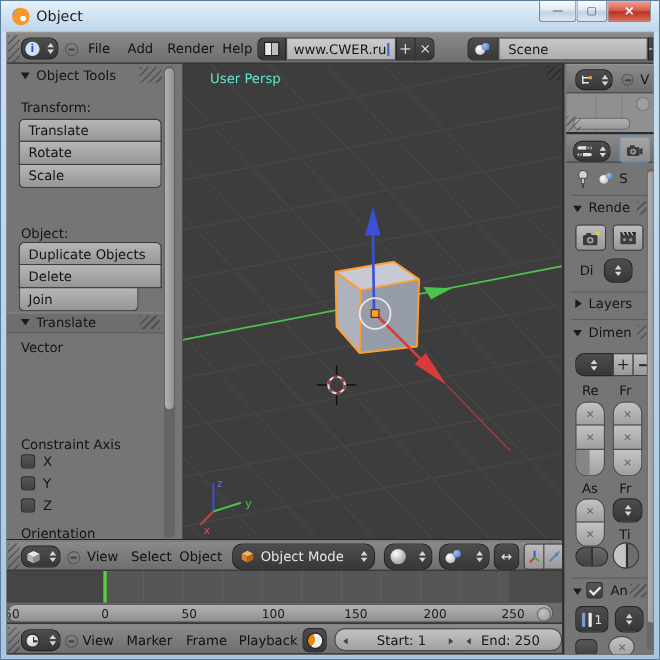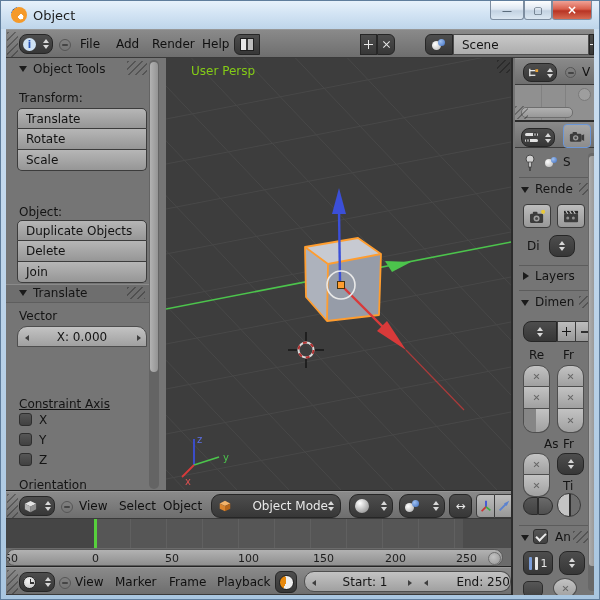--- a/index.html
+++ b/index.html
@@ -20,21 +20,21 @@
   .menuitem{color:#101010;font-size:12px;cursor:default;}
   .dw{background:linear-gradient(#4d4d4d,#373737);border:1px solid #262626;border-radius:8px;color:#e8e8e8;
       display:flex;align-items:center;box-sizing:border-box;}
   .lb{background:linear-gradient(#bdbdbd,#989898);border:1px solid #3c3c3c;border-radius:4px;color:#121212;
       display:flex;align-items:center;box-sizing:border-box;}
   .cap{background:linear-gradient(#c3c3c3,#a0a0a0);border:1px solid #4e4e4e;color:#151515;
        display:flex;align-items:center;justify-content:center;box-sizing:border-box;}
   .tsbtn{background:linear-gradient(#b6b6b6,#969696);border:1px solid #3c3c3c;color:#121212;
          display:flex;align-items:center;padding-left:8px;box-sizing:border-box;}
   .lbl{color:#141414;font-size:12px;}
-  .wlbl{color:#84cc16;font-size:12px;}
+  .wlbl{color:#5eead4;font-size:12px;}
   .spin{display:flex;flex-direction:column;align-items:center;gap:2px;}
   .tup{width:0;height:0;border-left:3px solid transparent;border-right:3px solid transparent;border-bottom:4px solid #d8d8d8;}
   .tdn{width:0;height:0;border-left:3px solid transparent;border-right:3px solid transparent;border-top:4px solid #d8d8d8;}
   .tl{width:0;height:0;border-top:3px solid transparent;border-bottom:3px solid transparent;border-right:4px solid #3f3f3f;}
   .tr{width:0;height:0;border-top:3px solid transparent;border-bottom:3px solid transparent;border-left:4px solid #3f3f3f;}
   .disc-open{width:0;height:0;border-left:4.5px solid transparent;border-right:4.5px solid transparent;border-top:6px solid #1b1b1b;}
   .disc-closed{width:0;height:0;border-top:4.5px solid transparent;border-bottom:4.5px solid transparent;border-left:6px solid #1b1b1b;}
   .mcirc{width:12px;height:12px;border-radius:50%;border:1px solid #565656;display:flex;align-items:center;justify-content:center;box-sizing:border-box;}
   .mbar{width:6px;height:2px;background:#454545;border-radius:1px;}
   .diag{background:repeating-linear-gradient(135deg,rgba(0,0,0,.28) 0 1.5px,transparent 1.5px 5px);}
@@ -80,20 +80,24 @@
           <span class="mbar"></span>
         </div>
       <div class="a menuitem" style="left:74px;top:7px;">File</div>
       <div class="a menuitem" style="left:110px;top:7px;">Add</div>
       <div class="a menuitem" style="left:146px;top:7px;">Render</div>
       <div class="a menuitem" style="left:196px;top:7px;">Help</div>
 
       <div class="a dw" style="left:228px;top:4px;width:26px;height:21px;border-radius:6px 0 0 6px;justify-content:center;">
         <span style="width:12px;height:11px;background:linear-gradient(90deg,#e8e8e8 0 5px,#3a3a3a 5px 6.5px,#bdbdbd 6.5px 12px);border:1px solid #1f1f1f;"></span>
       </div>
+      <div class="a cap" style="left:254px;top:4px;width:100px;height:21px;border-radius:0;justify-content:flex-start;padding-left:6px;background:linear-gradient(#cdcdcd,#b2b2b2);">
+        <span>www.CWER.ru</span>
+        <span class="caret" style="margin-left:1px;"></span>
+      </div>
       <div class="a dw" style="left:354px;top:4px;width:17px;height:21px;border-radius:0;justify-content:center;">
           <span class="plus"></span>
         </div>
       <div class="a dw" style="left:371px;top:4px;width:18px;height:21px;border-radius:0 6px 6px 0;justify-content:center;">
           <span class="xmark"></span>
         </div>
 
       <div class="a dw" style="left:419px;top:4px;width:28px;height:21px;border-radius:6px 0 0 6px;justify-content:center;">
         <span style="position:relative;width:14px;height:12px;">
           <span style="position:absolute;left:0;top:2px;width:9px;height:9px;border-radius:50%;background:radial-gradient(circle at 35% 35%,#fff,#b9b9b9);"></span>
@@ -124,38 +128,33 @@
           <span>Rotate</span>
         </div>
 
       <div class="a lbl" style="left:13px;top:147px;">Object:</div>
       <div class="a tsbtn" style="left:11px;top:162px;width:130px;height:21px;border-radius:5px 5px 0 0;">
           <span>Duplicate Objects</span>
         </div>
       <div class="a tsbtn" style="left:11px;top:183px;width:130px;height:21px;border-top:none;">
           <span>Delete</span>
         </div>
-      <div class="a tsbtn" style="left:11px;top:204px;width:130px;height:21px;border-top:none;border-radius:0 0 5px 5px;">
+      <div class="a tsbtn" style="left:11px;top:204px;width:109px;height:21px;border-top:none;border-radius:0 0 5px 5px;">
           <span>Join</span>
         </div>
 
       <div class="a" style="left:0;top:226px;width:143px;height:17px;background:#6e6e6e;border-top:1px solid #8a8a8a;border-bottom:1px solid #5e5e5e;">
         <span class="a disc-open" style="left:13px;top:5px;"></span>
         <div class="a lbl" style="left:27px;top:1px;">Translate</div>
         <div class="a diag" style="left:121px;top:2px;width:18px;height:12px;"></div>
       </div>
 
       <div class="a lbl" style="left:13px;top:251px;">Vector</div>
-      <div class="a cap" style="left:11px;top:268px;width:130px;height:21px;border-radius:10px 10px 0 0;">
-        <span class="tl a" style="left:7px;top:8px;"></span>
-        <span>X: 0.000</span>
-        <span class="tr a" style="left:119px;top:8px;"></span>
-      </div>
-
-      <div class="a lbl" style="left:13px;top:339px;text-decoration:underline;">Constraint Axis</div>
+
+      <div class="a lbl" style="left:13px;top:339px;">Constraint Axis</div>
       <div class="a cbx" style="left:13px;top:355px;width:13px;height:13px;"></div>
       <div class="a lbl" style="left:33px;top:355px;">X</div>
       <div class="a cbx" style="left:13px;top:375px;width:13px;height:13px;"></div>
       <div class="a lbl" style="left:33px;top:375px;">Y</div>
       <div class="a cbx" style="left:13px;top:395px;width:13px;height:13px;"></div>
       <div class="a lbl" style="left:33px;top:395px;">Z</div>
       <div class="a lbl" style="left:13px;top:420px;">Orientation</div>
 
       <div class="a" style="left:143px;top:2px;width:10px;height:429px;background:#646464;border-radius:5px;">
         <div class="a" style="left:1px;top:2px;width:8px;height:310px;border-radius:4px;background:linear-gradient(90deg,#b2b2b2,#949494);"></div>
@@ -247,21 +246,21 @@
       <div class="a menuitem" style="left:73px;top:7px;">View</div>
       <div class="a menuitem" style="left:113px;top:7px;">Select</div>
       <div class="a menuitem" style="left:157px;top:7px;">Object</div>
 
       <div class="a dw" style="left:205px;top:2px;width:130px;height:24px;border-radius:9px;padding:0 6px;justify-content:space-between;">
         <svg width="14" height="14" viewBox="0 0 16 16">
           <polygon points="8,2 14,5 8,8 2,5" fill="#f2b36b"></polygon>
             <polygon points="2,5 8,8 8,14 2,11" fill="#d9842e"></polygon>
             <polygon points="14,5 8,8 8,14 14,11" fill="#b4661c"></polygon>
         </svg>
-        <span style="flex:1;padding-left:5px;text-align:right;">Object Mode</span>
+        <span style="flex:1;padding-left:5px;">Object Mode</span>
         <span class="spin">
             <span class="tup"></span>
             <span class="tdn"></span>
           </span>
       </div>
       <div class="a dw" style="left:343px;top:2px;width:44px;height:24px;border-radius:9px;padding:0 5px;justify-content:space-between;">
         <span style="width:14px;height:14px;border-radius:50%;background:radial-gradient(circle at 35% 30%,#ffffff,#9a9a9a 80%);"></span>
         <span class="spin">
             <span class="tup"></span>
             <span class="tdn"></span>
@@ -349,21 +348,21 @@
       <div class="a menuitem" style="left:163px;top:7px;">Frame</div>
       <div class="a menuitem" style="left:211px;top:7px;">Playback</div>
       <div class="a dw" style="left:269px;top:3px;width:22px;height:22px;border-radius:6px;justify-content:center;">
         <span style="width:15px;height:15px;border-radius:50%;background:conic-gradient(from 210deg,#e8890c 0 140deg,#f0f0f0 140deg 360deg);border:1px solid #222;box-sizing:border-box;"></span>
       </div>
       <div class="a cap" style="left:298px;top:3px;width:122px;height:21px;border-radius:10px 0 0 10px;">
         <span class="tl a" style="left:7px;top:8px;"></span>
         <span>Start: 1</span>
         <span class="tr a" style="left:103px;top:8px;"></span>
       </div>
-      <div class="a cap" style="left:412px;top:3px;width:93px;height:21px;border-left:none;border-radius:0 10px 10px 0;justify-content:flex-end;">
+      <div class="a cap" style="left:412px;top:3px;width:93px;height:21px;border-left:none;border-radius:0 10px 10px 0;">
         <span class="tl a" style="left:6px;top:8px;"></span>
         <span>End: 250</span>
       </div>
     </div>
 
     <div class="a" style="left:505px;top:29px;width:83px;height:537px;background:#757575;border-left:2px solid #2b2b2b;box-sizing:content-box;overflow:hidden;">
 
       <div class="a hdr" style="left:2px;top:0;width:83px;height:27px;">
         <div class="a dw" style="left:8px;top:4px;width:34px;height:19px;padding:0 3px;justify-content:space-between;">
           <svg width="13" height="13" viewBox="0 0 14 14">
@@ -499,21 +498,21 @@
         <div class="a cap" style="left:42px;top:217px;width:27px;height:22px;border-radius:11px 11px 0 0;">
             <span class="fieldx"></span>
           </div>
         <div class="a cap" style="left:42px;top:239px;width:27px;height:22px;border-top:none;">
             <span class="fieldx"></span>
           </div>
         <div class="a cap" style="left:42px;top:261px;width:27px;height:24px;border-top:none;border-radius:0 0 11px 11px;">
             <span class="fieldx"></span>
           </div>
 
-        <div class="a lbl" style="left:29px;top:289px;">As</div>
+        <div class="a lbl" style="left:14px;top:289px;">As</div>
         <div class="a lbl" style="left:48px;top:289px;">Fr</div>
         <div class="a cap" style="left:8px;top:305px;width:27px;height:22px;border-radius:11px 11px 0 0;">
             <span class="fieldx"></span>
           </div>
         <div class="a cap" style="left:8px;top:327px;width:27px;height:22px;border-top:none;border-radius:0 0 11px 11px;">
             <span class="fieldx"></span>
           </div>
         <div class="a dw" style="left:42px;top:305px;width:27px;height:22px;justify-content:center;">
           <span class="spin">
               <span class="tup"></span>

